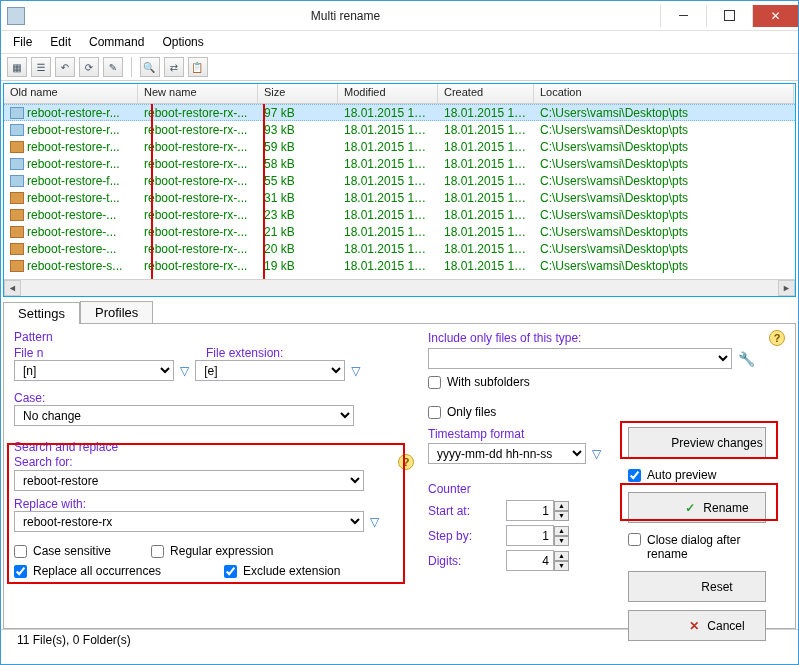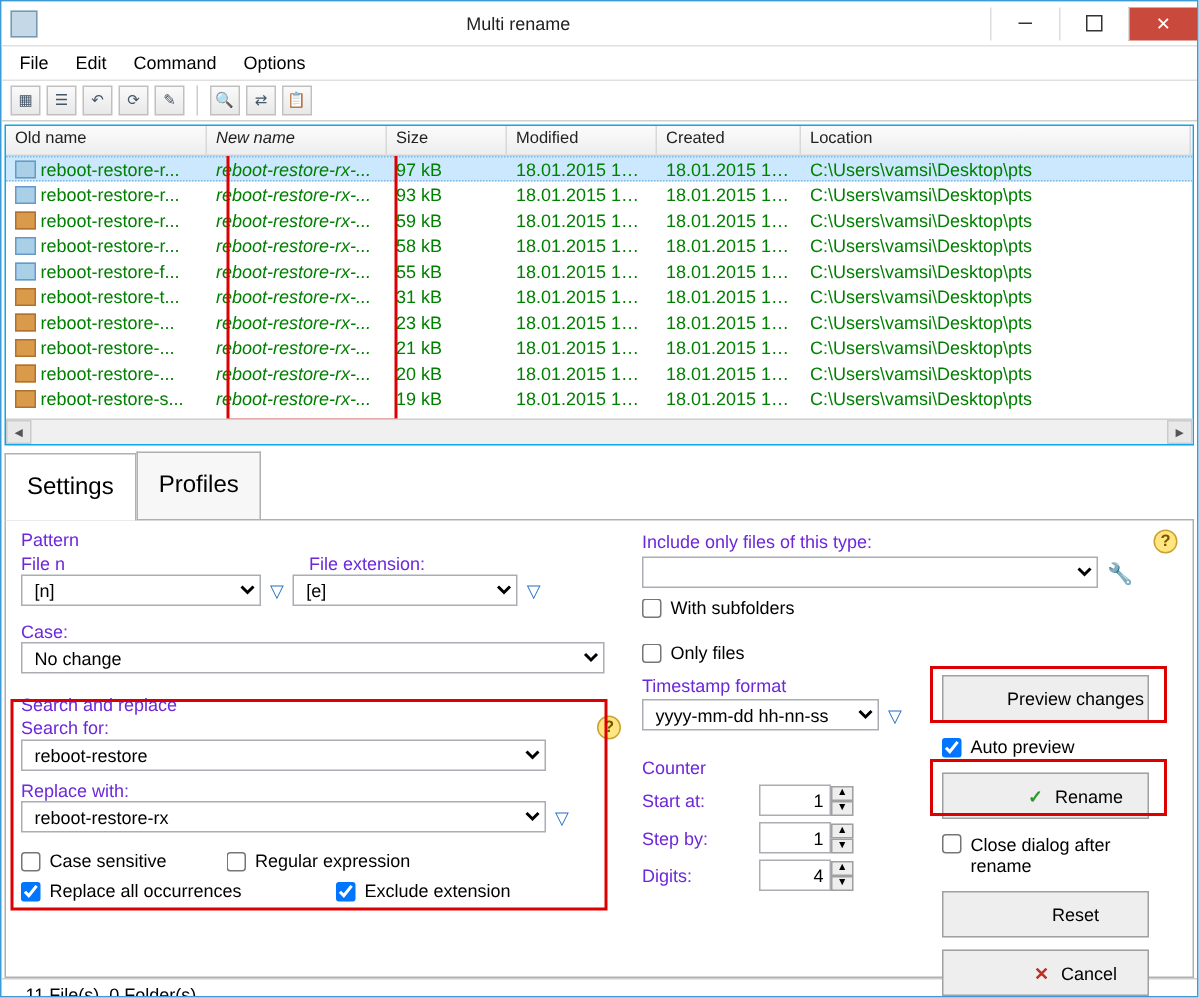--- a/index.html
+++ b/index.html
@@ -28,30 +28,30 @@
 
 .listwrap { height: 214px; border: 1px solid #0ea5e9; margin: 2px 2px 0 2px; overflow: hidden; display: flex; flex-direction: column; }
 .lhead { display: flex; background: linear-gradient(#fbfbfb,#eee); border-bottom: 1px solid #d0d0d0; height: 20px; }
 .lhead .col { padding: 2px 6px; border-right: 1px solid #d8d8d8; font-size: 11px; color: #222; }
 .lbody { flex: 1; overflow: hidden; position: relative; }
 .row { display: flex; height: 17px; align-items: center; color: #008000; font-size: 11px; }
 .row.sel { background: #cce8ff; border-top: 1px dotted #7fb8e0; border-bottom: 1px dotted #7fb8e0; }
 .row .cell { padding: 0 6px; overflow: hidden; white-space: nowrap; text-overflow: ellipsis; }
 .row .fileicon { width: 14px; height: 12px; margin-right: 3px; display: inline-block; background: #d99a4a; border: 1px solid #b07030; vertical-align: middle; }
 .row .fileicon.img { background: #aad0e8; border-color: #6698c8; }
-.col-old { width: 134px; } .col-new { width: 120px; font-style: italic; } .col-size { width: 80px; } .col-mod { width: 100px; } .col-cre { width: 96px; } .col-loc { width: 260px; }
+.col-old { width: 134px; } .col-new { width: 120px; } .col-size { width: 80px; } .col-mod { width: 100px; } .col-cre { width: 96px; } .col-loc { width: 260px; }
 .redbox-list { position: absolute; border: 2px solid #d00; pointer-events: none; }
 .hscroll { height: 17px; background: #f0f0f0; border-top: 1px solid #d0d0d0; display: flex; }
 .hscroll .arrow { width: 17px; background: #e8e8e8; border: 1px solid #ccc; display:flex;align-items:center;justify-content:center; font-size:9px; color:#555;}
 .hscroll .track { flex:1; }
 
 
 .panel { padding: 4px 2px 0 2px; }
 .tabs { display: flex; gap: 0; }
-.tab { padding: 13px 14px; border: 1px solid #b0b0b0; border-bottom: none; background: #f7f7f7; font-size: 16px; }
+.tab { padding: 3px 14px; border: 1px solid #b0b0b0; border-bottom: none; background: #f7f7f7; font-size: 13px; }
 .tab.active { background: #fff; position: relative; top: 1px; }
 .panelbody { border: 1px solid #b0b0b0; padding: 6px 10px 10px 10px; display: flex; gap: 14px; height: 306px; }
 .leftcol { width: 400px; position: relative; }
 .rightcol { flex: 1; position: relative; }
 
 .lbl { font-size: 12px; color: #6d28d9; }
 .combo, select, input[type=text] { border: 1px solid #abadb3; background: #fff; height: 21px; font-size: 12px; padding: 0 4px; }
 select { appearance: auto; }
 .row2 { display: flex; align-items: center; gap: 6px; }
 .tri { color: #2c72c7; font-size: 12px; }
@@ -222,21 +222,21 @@
         </div>
       </div>
       <div class="row2">
         <select style="width:160px;"><option>[n]</option></select>
         <span class="tri">▽</span>
         <select style="width:150px;"><option>[e]</option></select>
         <span class="tri">▽</span>
       </div>
 
       <div class="lbl" style="margin-top:10px;">Case:</div>
-      <select style="width:389px;"><option>No change</option></select>
+      <select style="width:340px;"><option>No change</option></select>
 
       <div class="redbox" style="left:-7px;top:113px;width:398px;height:141px;"></div>
 
       <div class="row2" style="margin-top:14px;">
         <span class="lbl">Search and replace</span>
       </div>
       <div class="row2">
         <span class="lbl" style="flex:1;">Search for:</span>
         <span class="help">?</span>
       </div>

